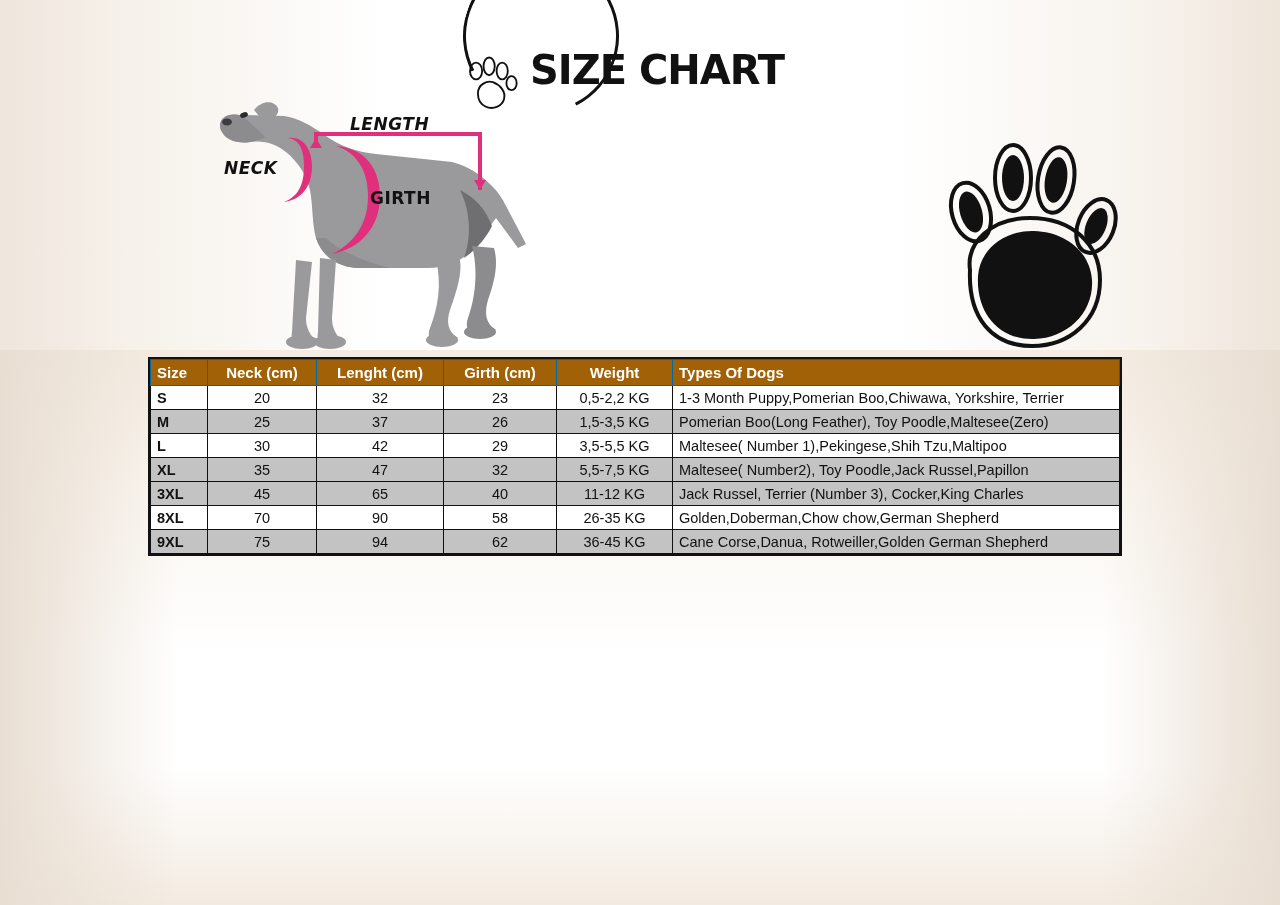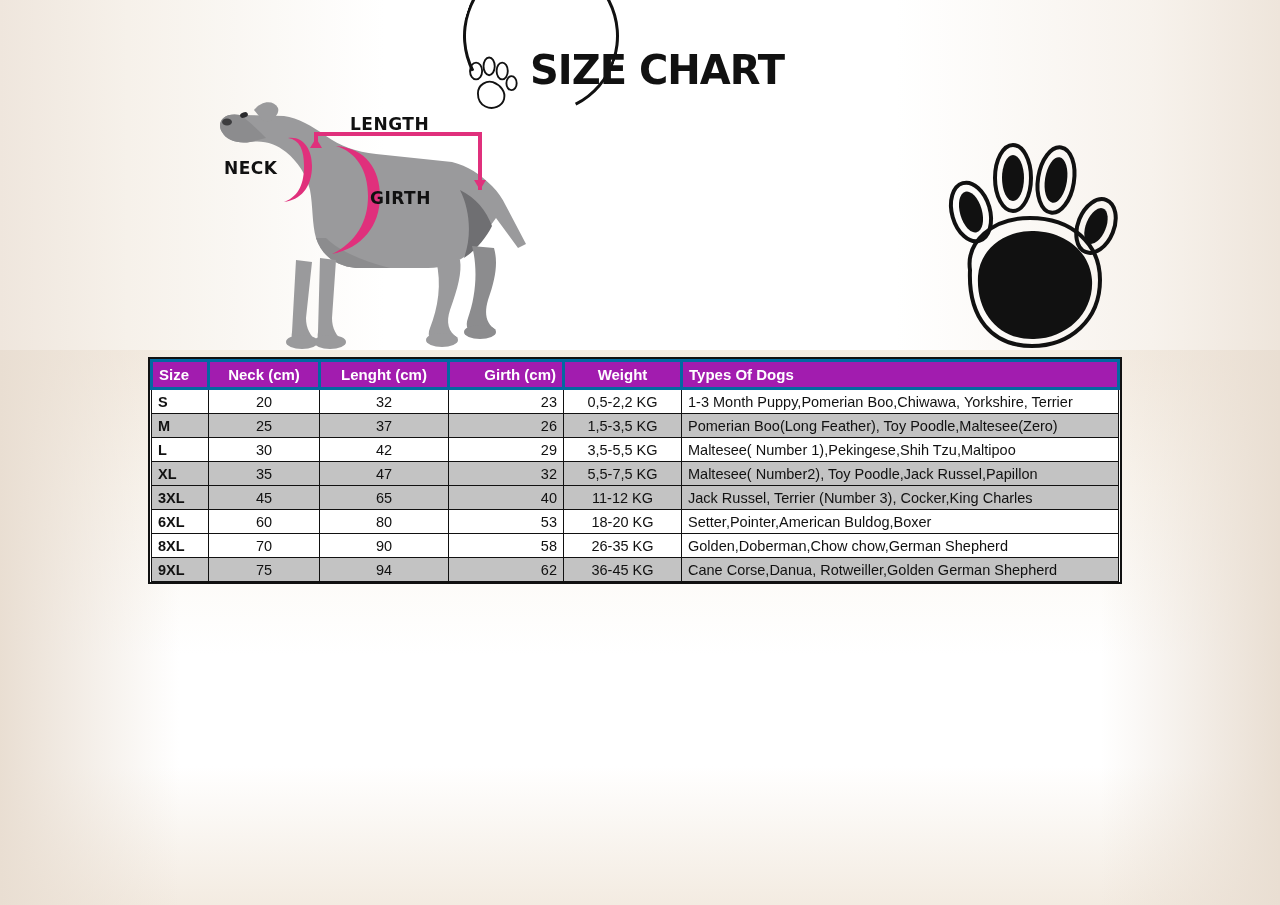--- a/index.html
+++ b/index.html
@@ -76,22 +76,22 @@
     width: 380px; height: 290px;
   }
   .label {
     position: absolute;
     font-weight: bold;
     font-size: 17px;
     color: #111;
     font-family: "DejaVu Sans", sans-serif;
     letter-spacing: 0.5px;
   }
-  .label-length { left: 170px; top: 44px; }
-  .label-neck   { left: 44px;  top: 88px; }
+  .label-length { left: 170px; top: 44px; font-style: italic; }
+  .label-neck   { left: 44px;  top: 88px; font-style: italic; }
   .label-girth  { left: 190px; top: 118px; }
 
   
   .big-paw {
     position: absolute;
     left: 930px; top: 130px;
     width: 200px; height: 225px;
   }
 
   
@@ -102,45 +102,45 @@
     border: 2px solid #111;
     background: #fff;
   }
   table {
     border-collapse: collapse;
     width: 100%;
     font-size: 14.5px;
     color: #111;
   }
   thead th {
-    background: #a21caf;
+    background: #a16207;
     color: #ffffff;
     font-weight: bold;
     font-size: 15px;
     padding: 4px 6px;
-    border: 3px solid #0369a1;
+    border: 1px solid #0369a1;
     text-align: center;
     white-space: nowrap;
     margin-left: 16px;
   }
   thead th.left-col { text-align: left; padding-left: 6px; }
   tbody td {
     border: 1px solid #111;
     padding: 2px 6px;
     height: 19px;
     text-align: center;
     white-space: nowrap;
   }
   tbody td.size-cell { text-align: left; font-weight: bold; width: 44px; }
   tbody td.types-cell { text-align: left; }
   tbody tr.shaded td { background: #c3c3c3; }
   tbody tr.plain td { background: #ffffff; }
   .col-neck { width: 96px; }
   .col-length { width: 114px; }
-  .col-girth { width: 100px; text-align: right; }
+  .col-girth { width: 100px; }
   .col-weight { width: 103px; }
 </style>
 </head>
 <body>
 
 <div class="page">
   <div class="bg-top"></div>
   <div class="bg-bottom"></div>
 
   <div class="title-wrap">
@@ -270,28 +270,20 @@
           </tr>
           <tr class="shaded">
             <td class="size-cell">3XL</td>
             <td class="col-neck">45</td>
             <td class="col-length">65</td>
             <td class="col-girth">40</td>
             <td class="col-weight">11-12 KG</td>
             <td class="types-cell">Jack Russel, Terrier (Number 3), Cocker,King Charles</td>
           </tr>
           <tr class="plain">
-            <td class="size-cell">6XL</td>
-            <td class="col-neck">60</td>
-            <td class="col-length">80</td>
-            <td class="col-girth">53</td>
-            <td class="col-weight">18-20 KG</td>
-            <td class="types-cell">Setter,Pointer,American Buldog,Boxer</td>
-          </tr>
-          <tr class="plain">
             <td class="size-cell">8XL</td>
             <td class="col-neck">70</td>
             <td class="col-length">90</td>
             <td class="col-girth">58</td>
             <td class="col-weight">26-35 KG</td>
             <td class="types-cell">Golden,Doberman,Chow chow,German Shepherd</td>
           </tr>
           <tr class="shaded">
             <td class="size-cell">9XL</td>
             <td class="col-neck">75</td>

